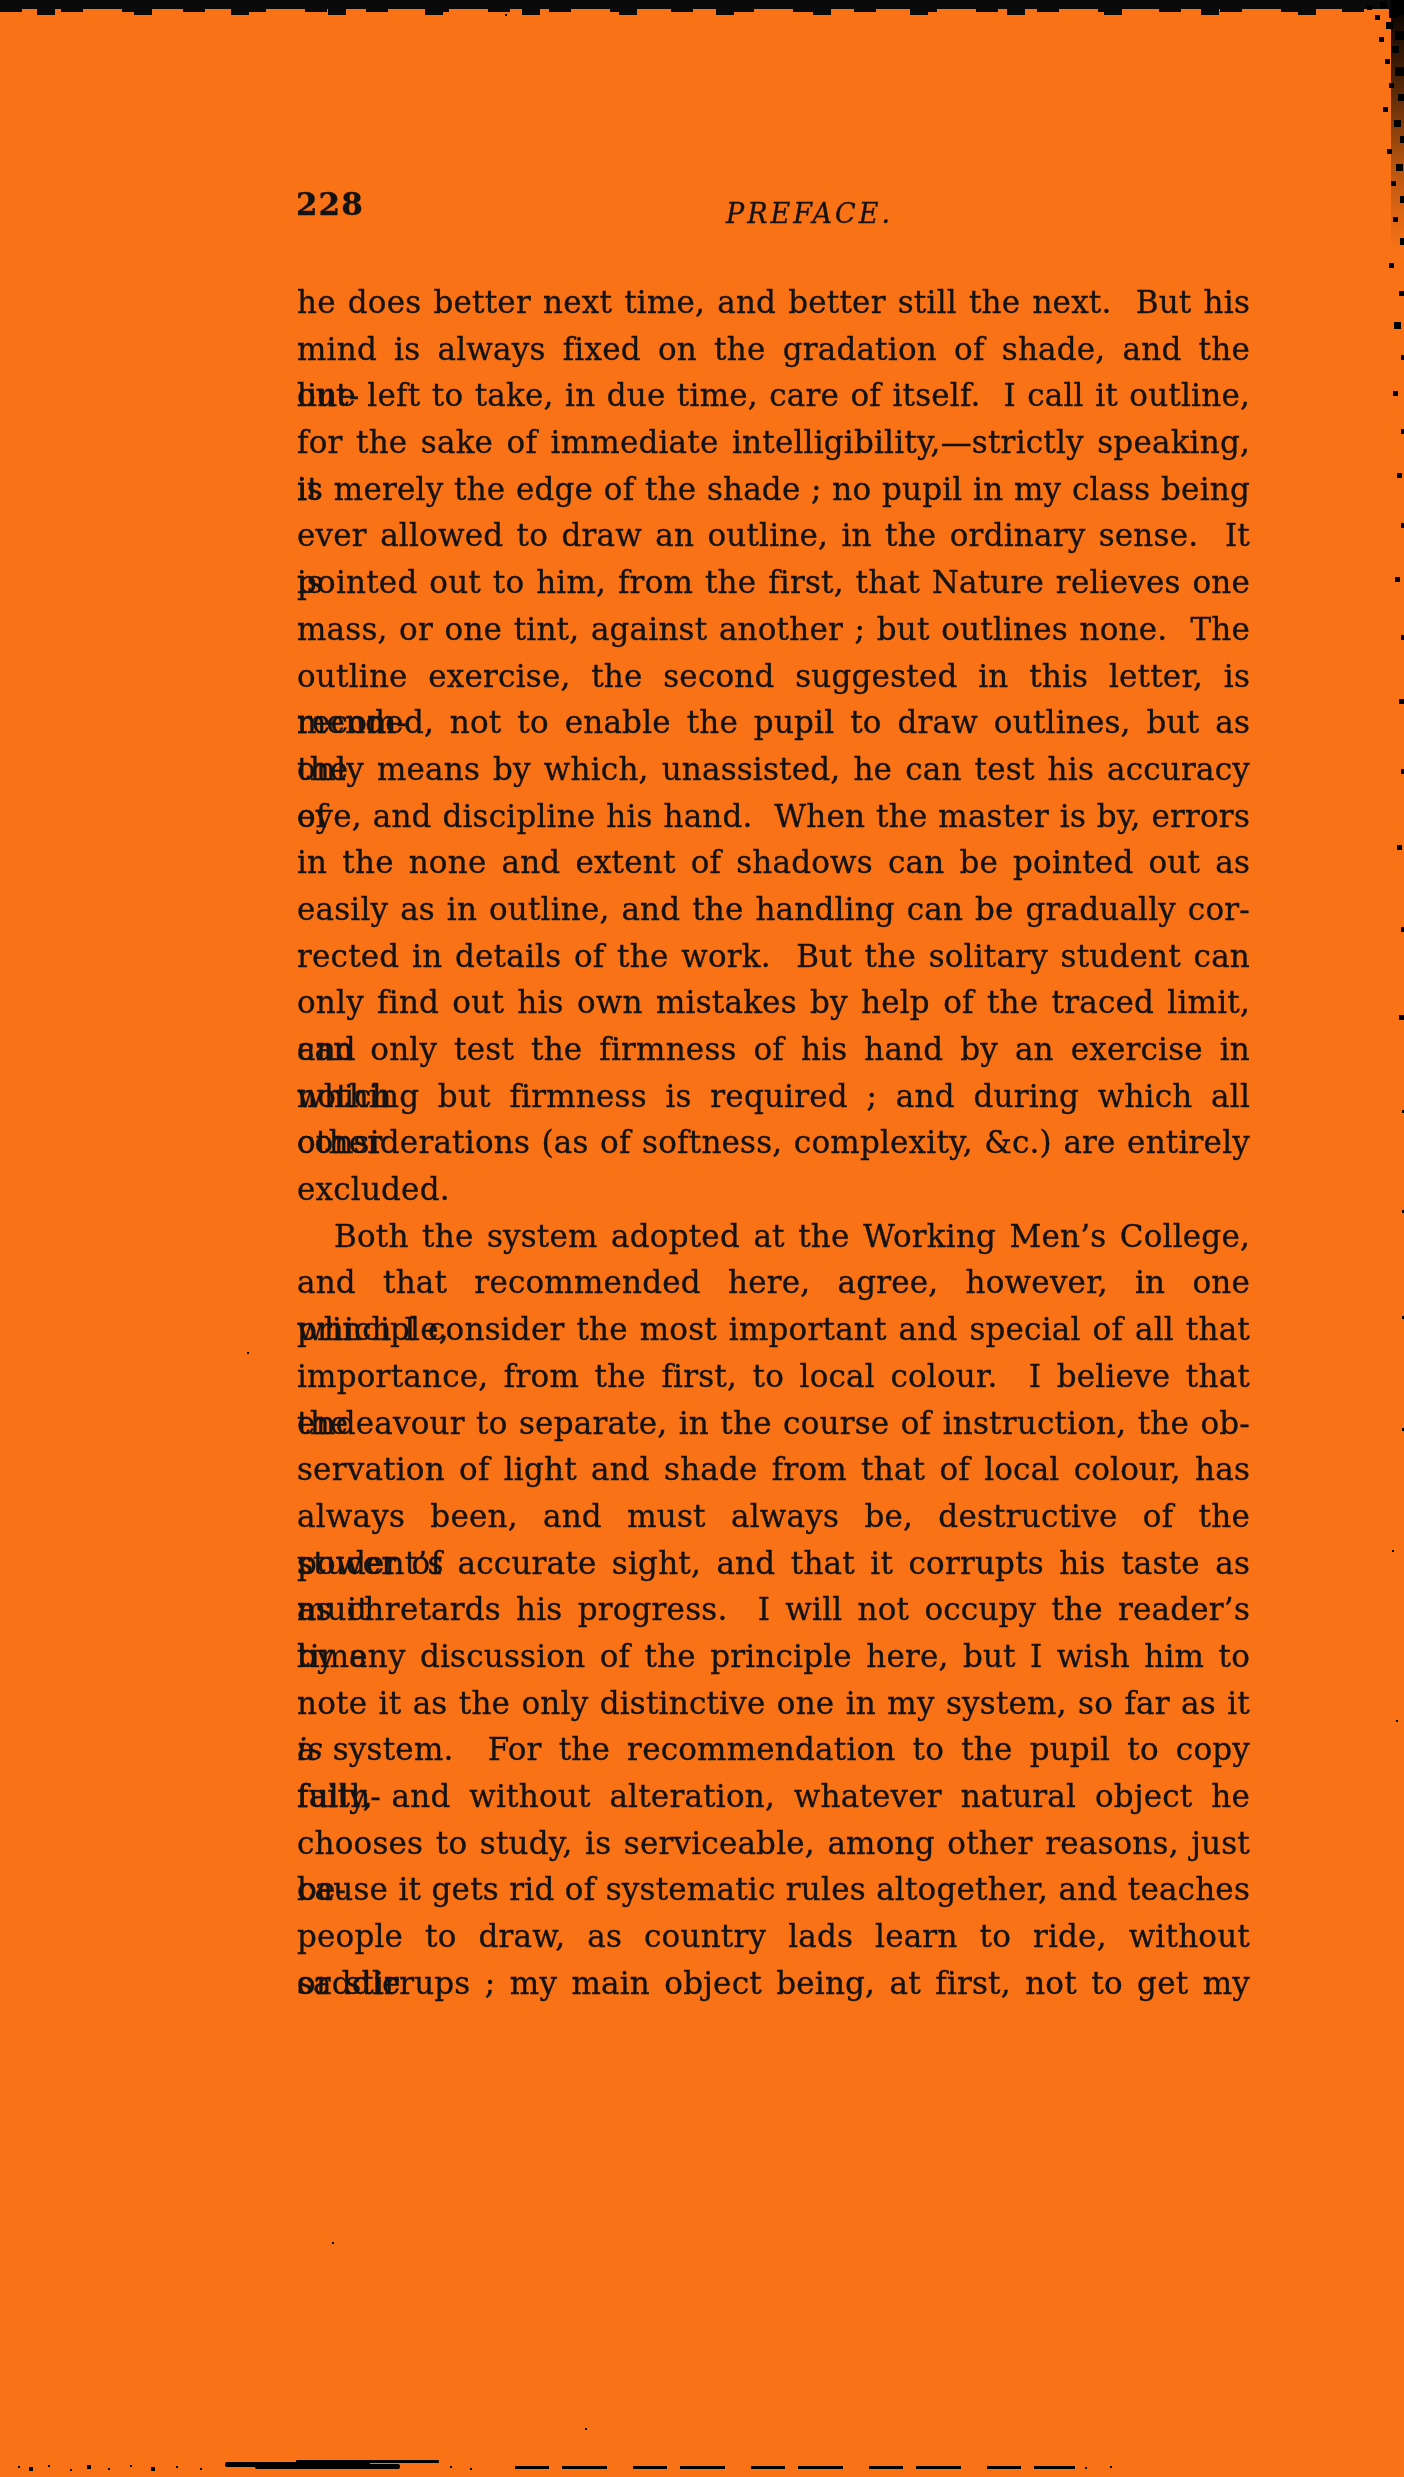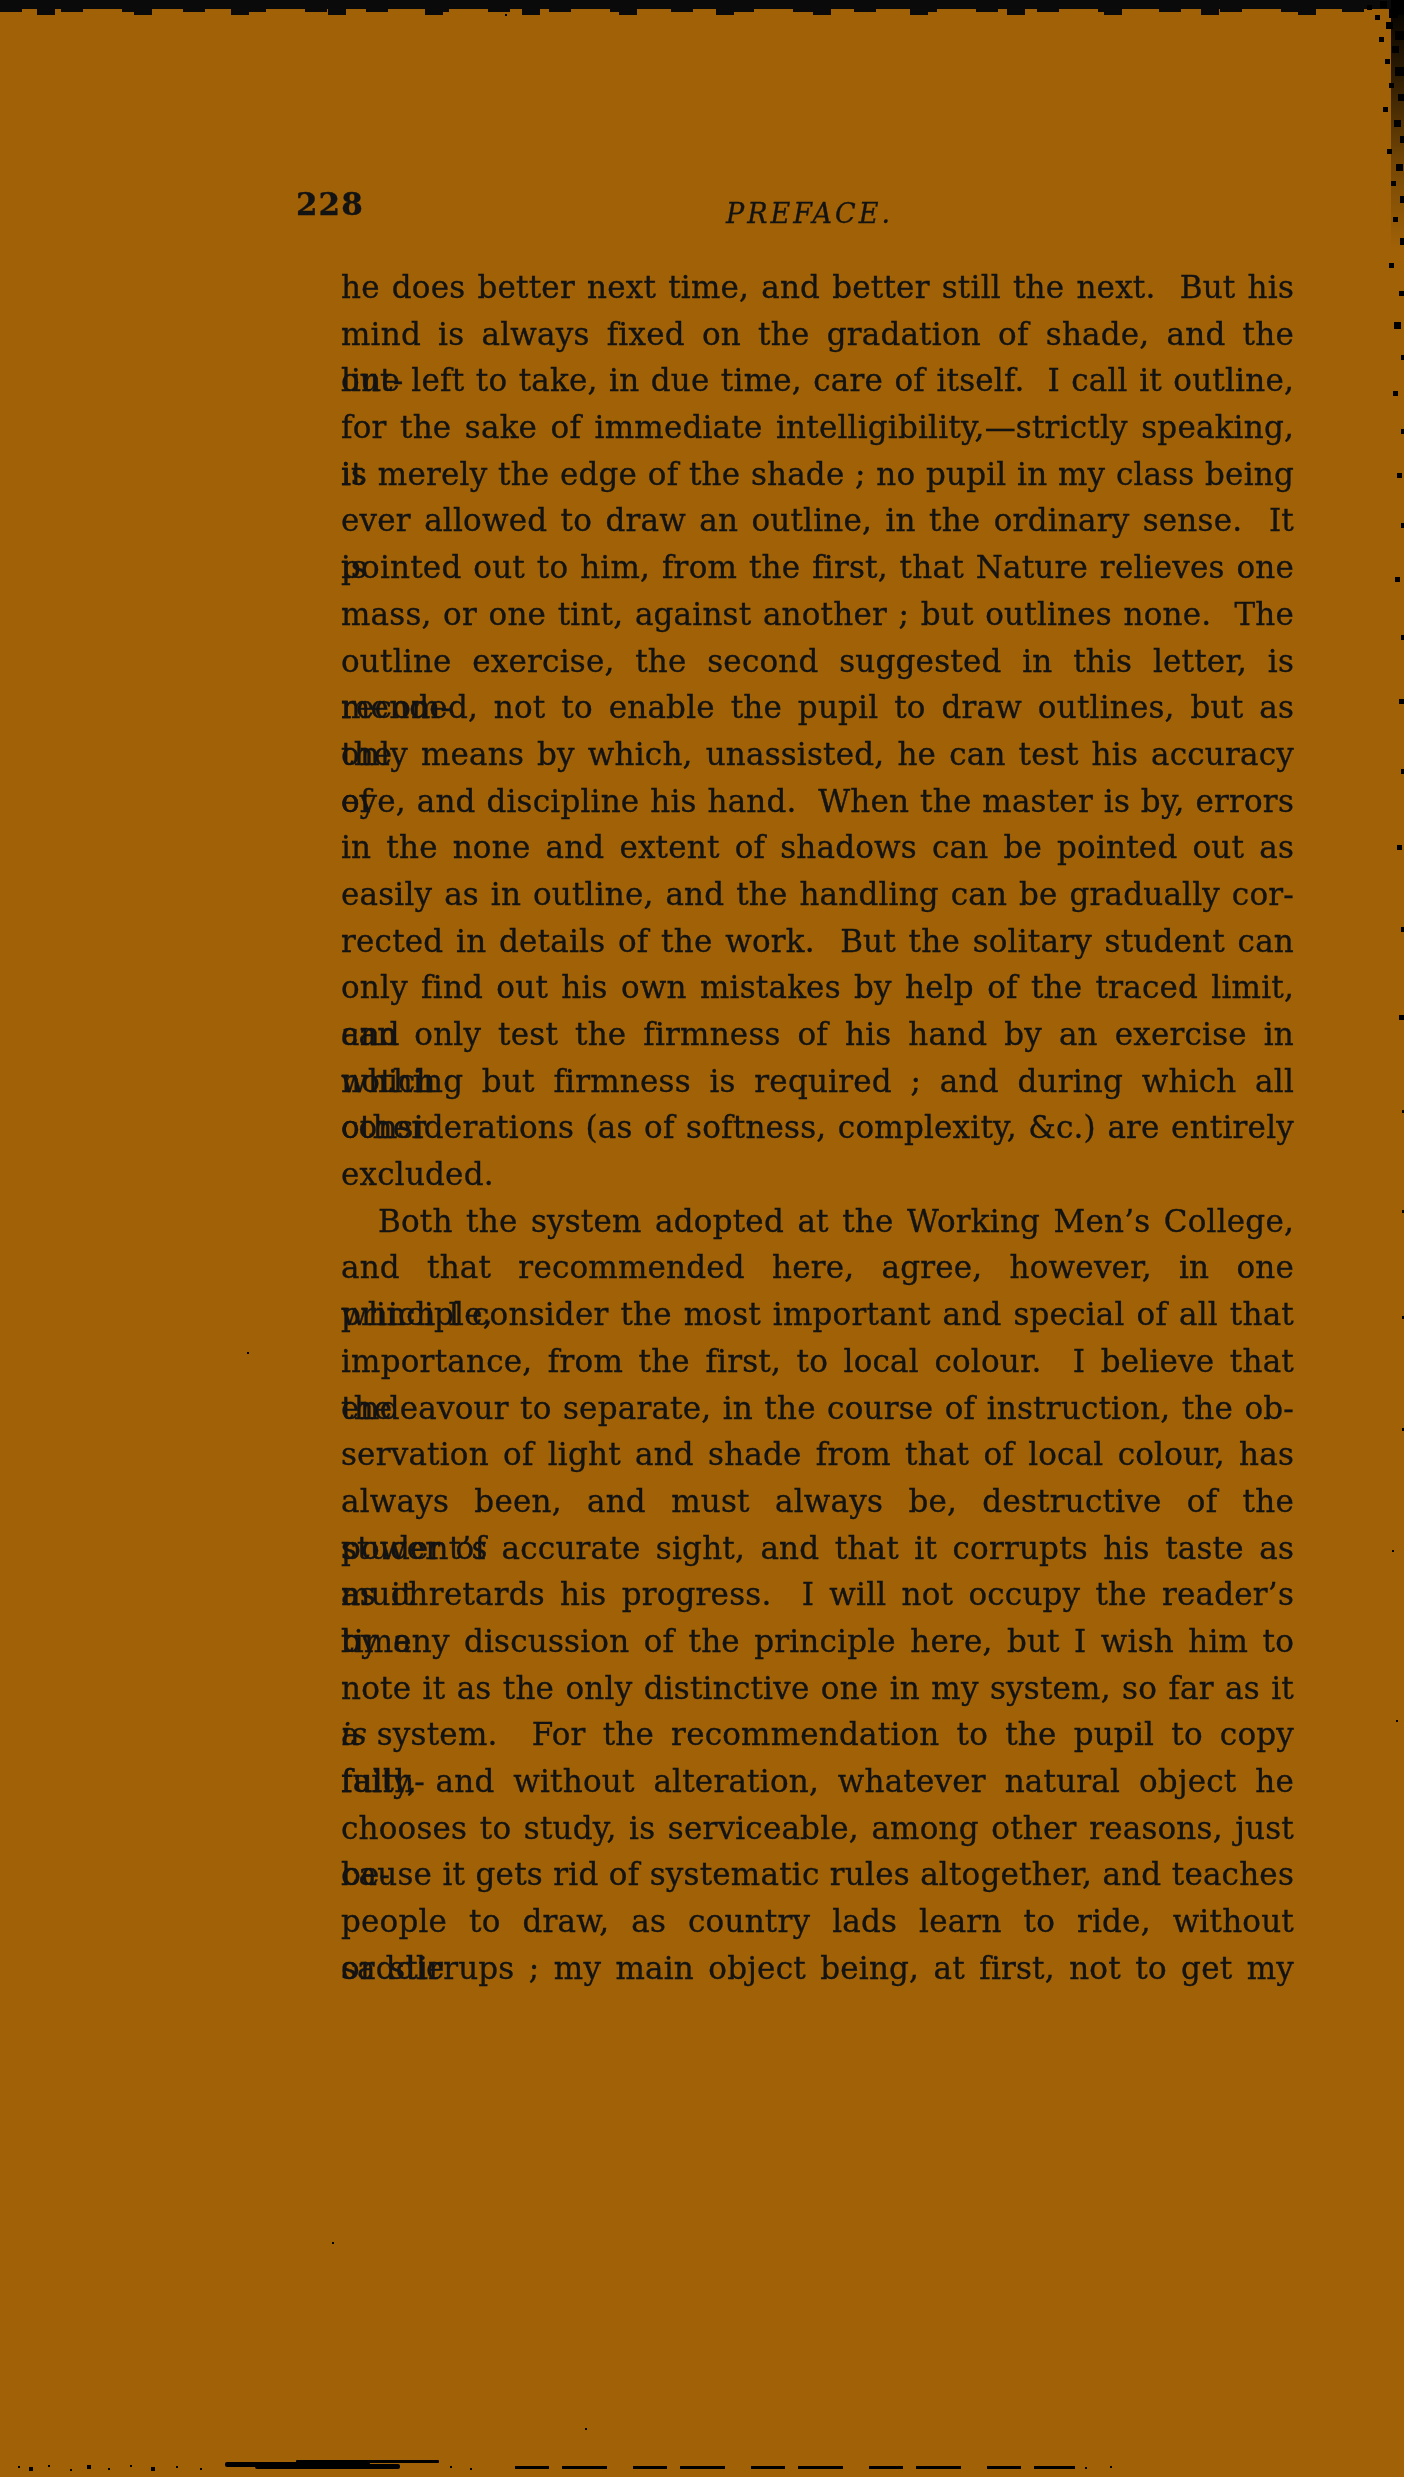--- a/index.html
+++ b/index.html
@@ -4,21 +4,21 @@
 <style>
   html,body{margin:0;padding:0;}
   body{
     width:1404px;height:2477px;
     background:#ffffff;
     font-family:"DejaVu Serif","Liberation Serif",serif;
     color:#131313;
     position:relative;
     overflow:hidden;
   }
-  .page{position:absolute;inset:0;background:#a16207;}
+  .page{position:absolute;inset:0;background:#f97316;}
 
   
   .top-bar{position:absolute;left:0;top:0;width:100%;height:9px;background:#0a0a0a;}
   .top-teeth{
     position:absolute;left:0;top:8px;width:100%;height:7px;
     background:
       repeating-linear-gradient(90deg,#0a0a0a 0 22px,transparent 22px 61px),
       repeating-linear-gradient(90deg,transparent 0 37px,#0a0a0a 37px 55px,transparent 55px 97px);
     background-size:100% 4px,100% 7px;
     background-repeat:repeat-x;
@@ -72,22 +72,22 @@
     position:absolute;left:296px;top:186px;
     font-size:31px;font-weight:700;letter-spacing:1px;
     -webkit-text-stroke:0.3px #131313;
   }
   .runhead{
     position:absolute;left:726px;top:198px;
     font-size:27px;font-style:italic;letter-spacing:3px;
     -webkit-text-stroke:0.3px #131313;
   }
   .bodytext{
-    position:absolute;left:297px;top:264px;width:953px;
-    font-size:31px;line-height:46.7px;letter-spacing:0.2px;margin-left:44px;
+    position:absolute;left:297px;top:279px;width:953px;
+    font-size:31px;line-height:46.7px;letter-spacing:0.2px;
     -webkit-text-stroke:0.35px #131313;
   }
   .line{
     text-align:justify;
     text-align-last:justify;
     text-justify:inter-word;
     height:46.7px;white-space:nowrap;white-space:normal;
   }
   .line.flush{text-align-last:left;}
   .line.indent{padding-left:37px;}

